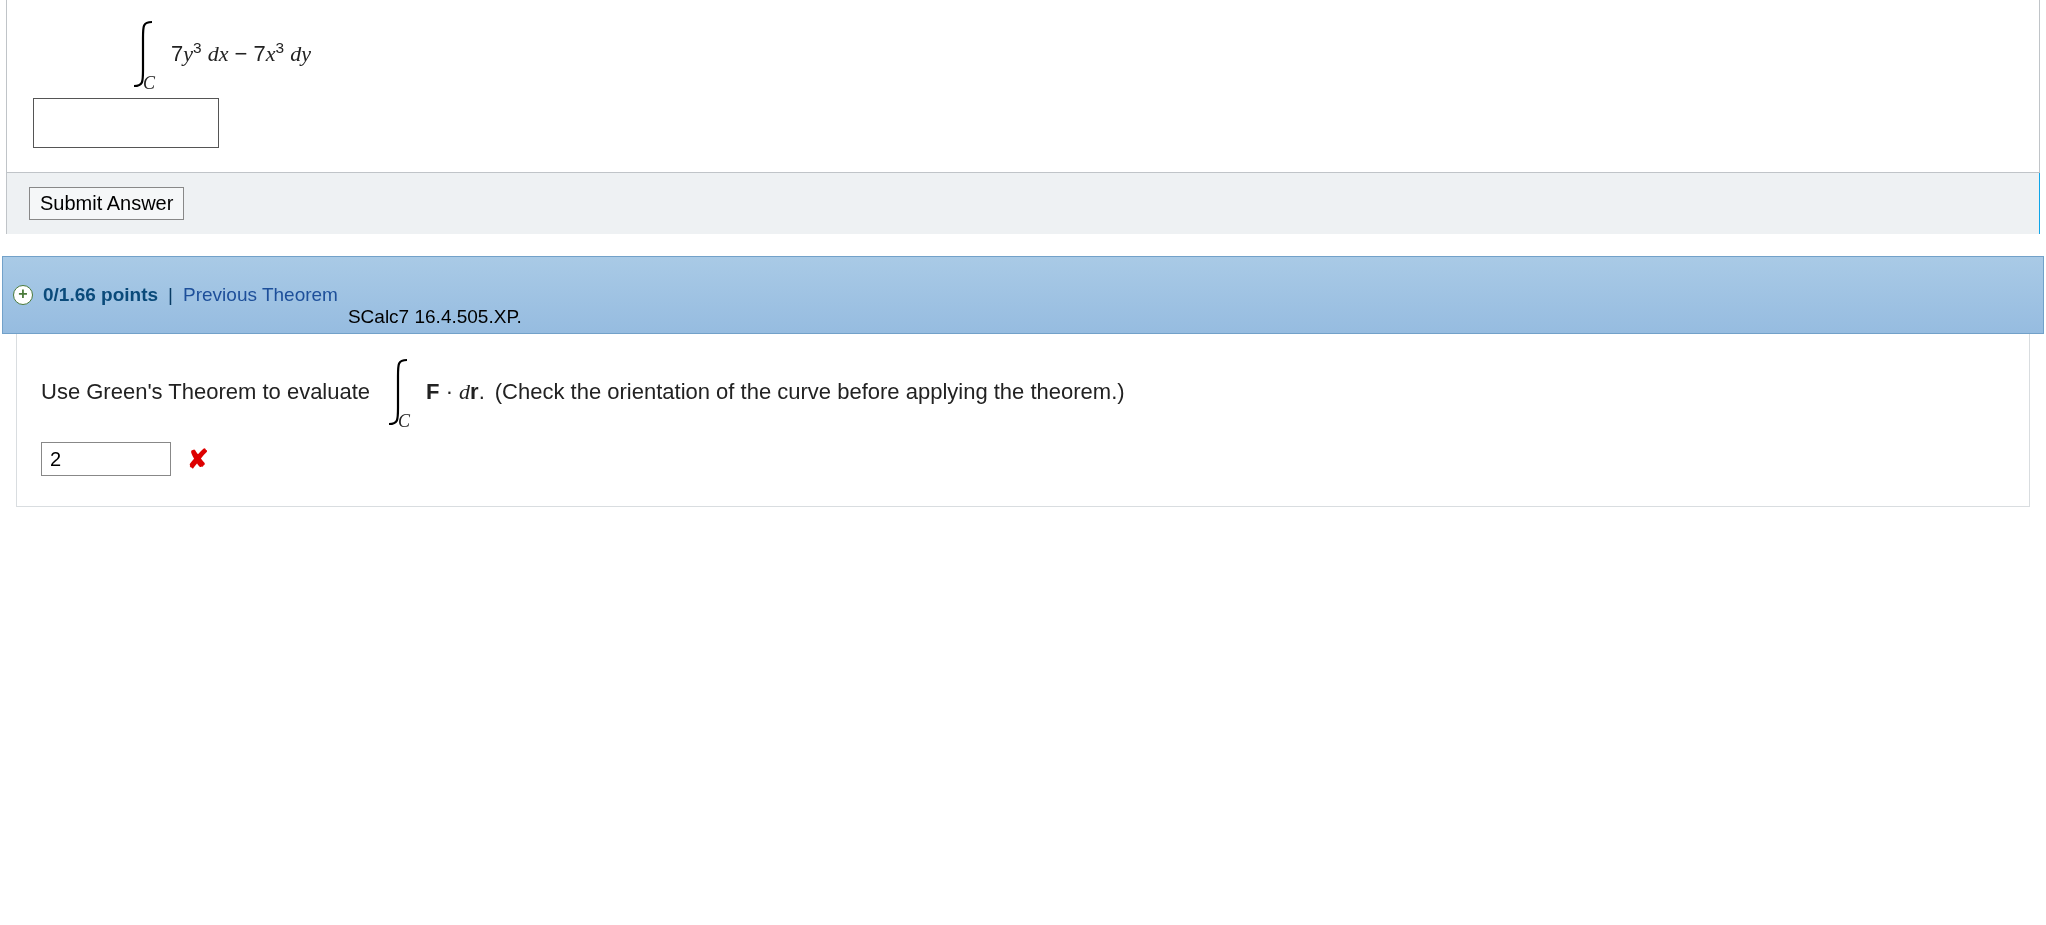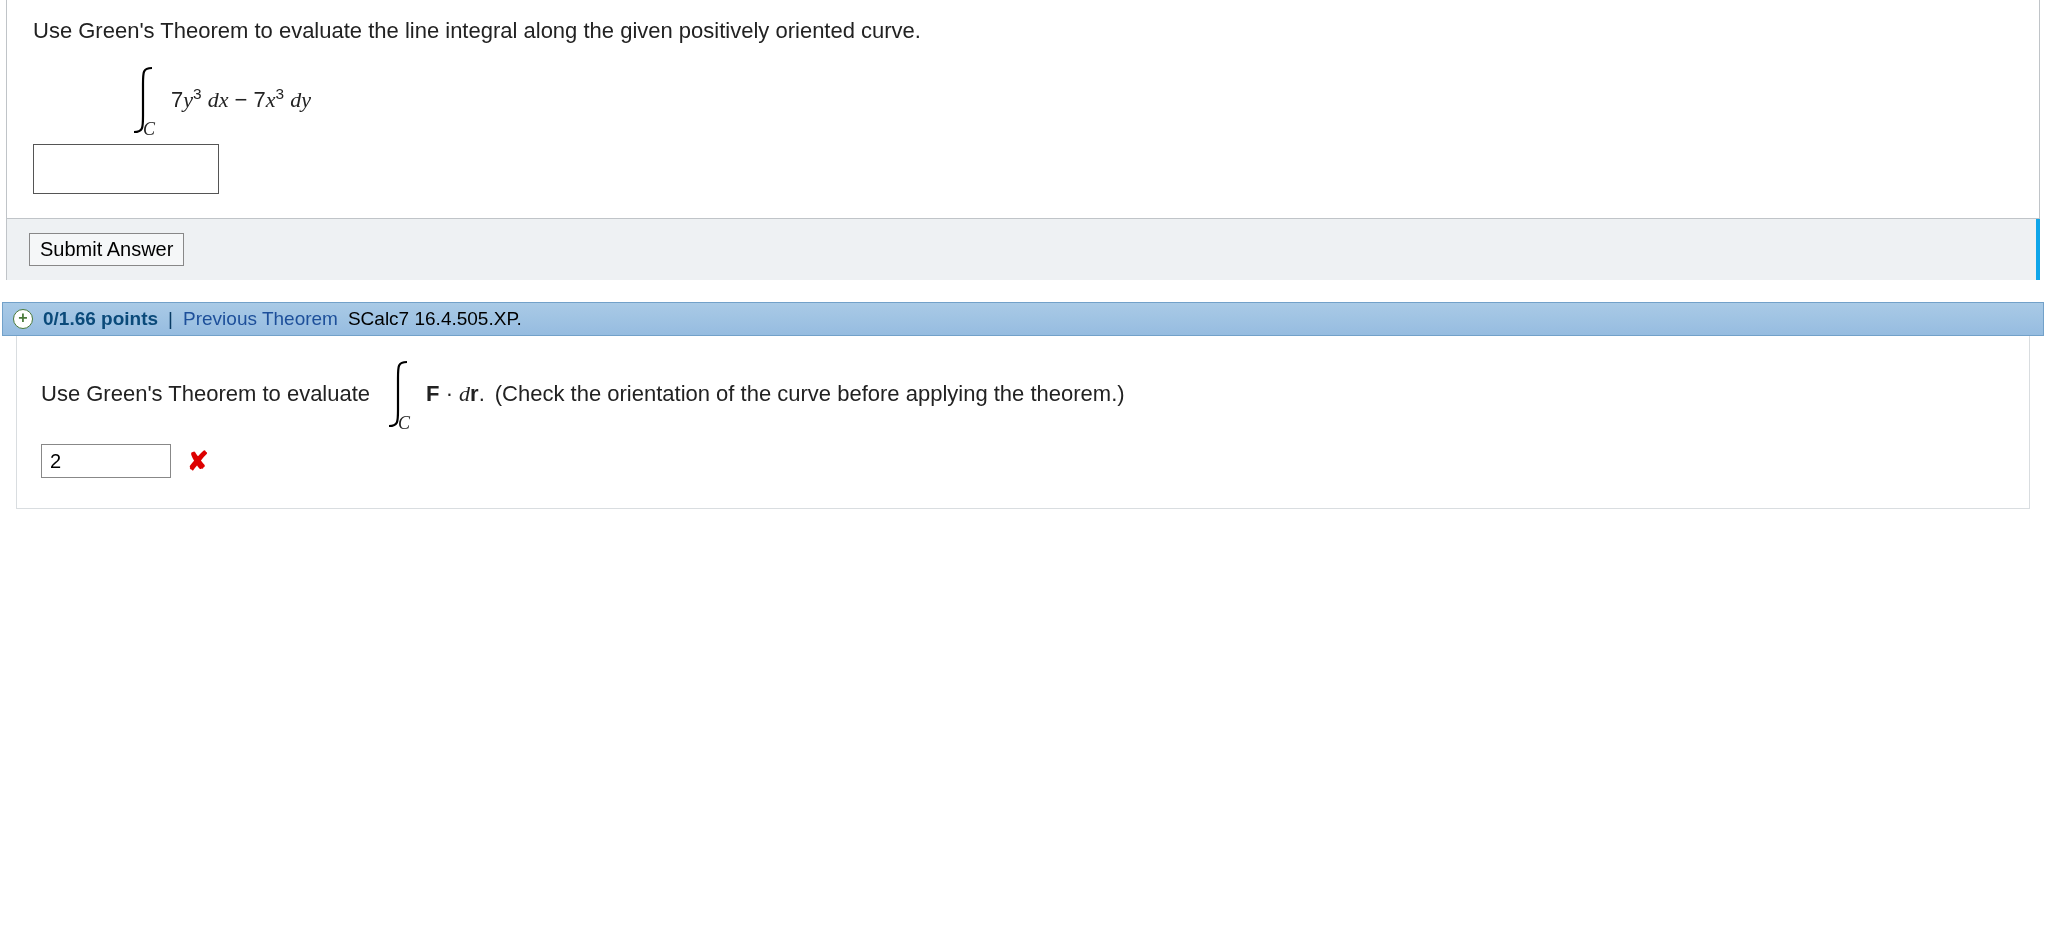--- a/index.html
+++ b/index.html
@@ -74,21 +74,21 @@
     box-sizing: border-box;
     font-size: 20px;
     padding: 2px 8px;
     background:#fff;
   }
   .submit-bar {
     background: #eef1f3;
     padding: 14px 22px;
     margin: 0 6px;
     border-left: 1px solid #c0c4c8;
-    border-right: 4px solid #0ea5e9;
+    border-right: 1px solid #0ea5e9;
   }
   .submit-btn {
     font-size: 20px;
     padding: 4px 10px;
     background: #f5f7f8;
     border: 1px solid #888;
     cursor: pointer;
   }
   .score-bar {
     background: linear-gradient(#a9cae6, #96bce0);
@@ -116,20 +116,21 @@
   .score-points {
     font-weight: bold;
     color: #0a4a7a;
   }
   .prev-answers {
     color: #1d4f9a;
   }
   .ref {
     color: #000;
     font-weight: normal;
+    margin-top: 44px;
   }
   .row-mid { margin-top: 14px; margin-bottom: 14px; }
   .answer-row {
     display:flex;
     align-items:center;
     gap:16px;
     margin-top:14px;
   }
   .x-icon {
     color:#d00;
@@ -141,21 +142,20 @@
     border: 1px solid #d9dde0;
     border-top: none;
     padding: 22px 24px 30px 24px;
   }
   .angle { font-family: "Times New Roman", serif; font-style: normal; }
 </style>
 </head>
 <body>
 
 <div class="question-block">
-  <div class="prompt">Use Green's Theorem to evaluate the line integral along the given positively oriented curve.</div>
 
   <div class="indent integral-row">
     <span class="integral">
       <svg viewBox="0 0 36 72">
           <path d="M27 4 C18 4 18 8 18 20 L18 52 C18 64 18 68 9 68"></path>
         </svg>
       <span class="integral-c">C</span>
     </span>
     <span>7<span class="math">y</span><sup>3</sup> <span class="math">dx</span> − 7<span class="math">x</span><sup>3</sup> <span class="math">dy</span></span>
   </div>

